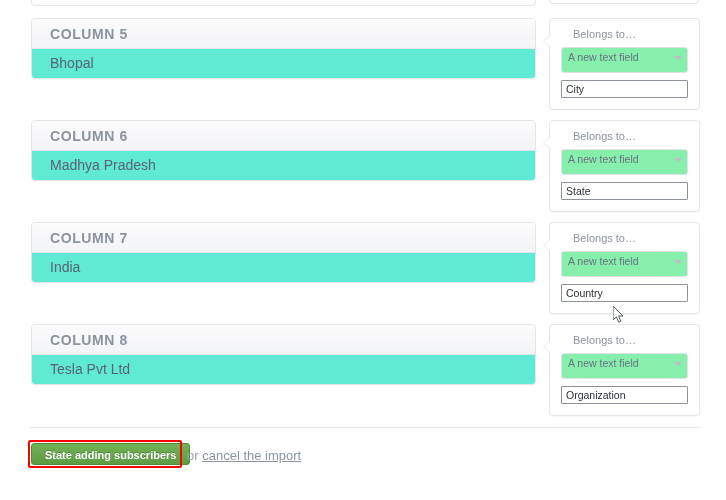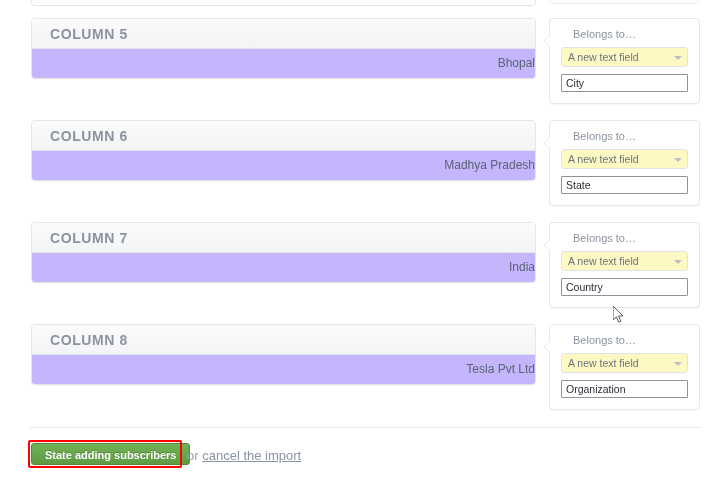--- a/index.html
+++ b/index.html
@@ -62,24 +62,23 @@
     font-size: 14px;
     font-weight: bold;
     letter-spacing: 0.6px;
     color: #8c93a0;
     text-transform: uppercase;
   }
   .col-card-body {
     height: 29px;
     line-height: 29px;
     padding: 0 0 0 18px;
-    background: #c4b5fd;
-    font-size: 12px;
+    background: #5eead4;
+    font-size: 14px;
     color: #5b6474;
-    text-align: right;
   }
 
   
   .map-panel {
     position: absolute;
     left: 549px;
     width: 151px;
     background: #ffffff;
     border: 1px solid #e4e7ea;
     border-radius: 4px;
@@ -106,24 +105,24 @@
     border-right: 7px solid #ffffff;
   }
   .belongs-label {
     font-size: 11px;
     color: #8c93a0;
     margin: 0 0 6px 12px;
     line-height: 13px;
   }
   .field-select {
     position: relative;
-    height: 20px;
+    height: 26px;
     border: 1px solid #dfe3e8;
     border-radius: 3px;
-    background: #fef9c3;
+    background: #86efac;
     font-size: 10.5px;
     color: #6a7281;
     line-height: 19px;
     padding: 0 20px 0 6px;
     white-space: nowrap;
     overflow: hidden;
     cursor: default;
   }
   .field-select .caret {
     position: absolute;

